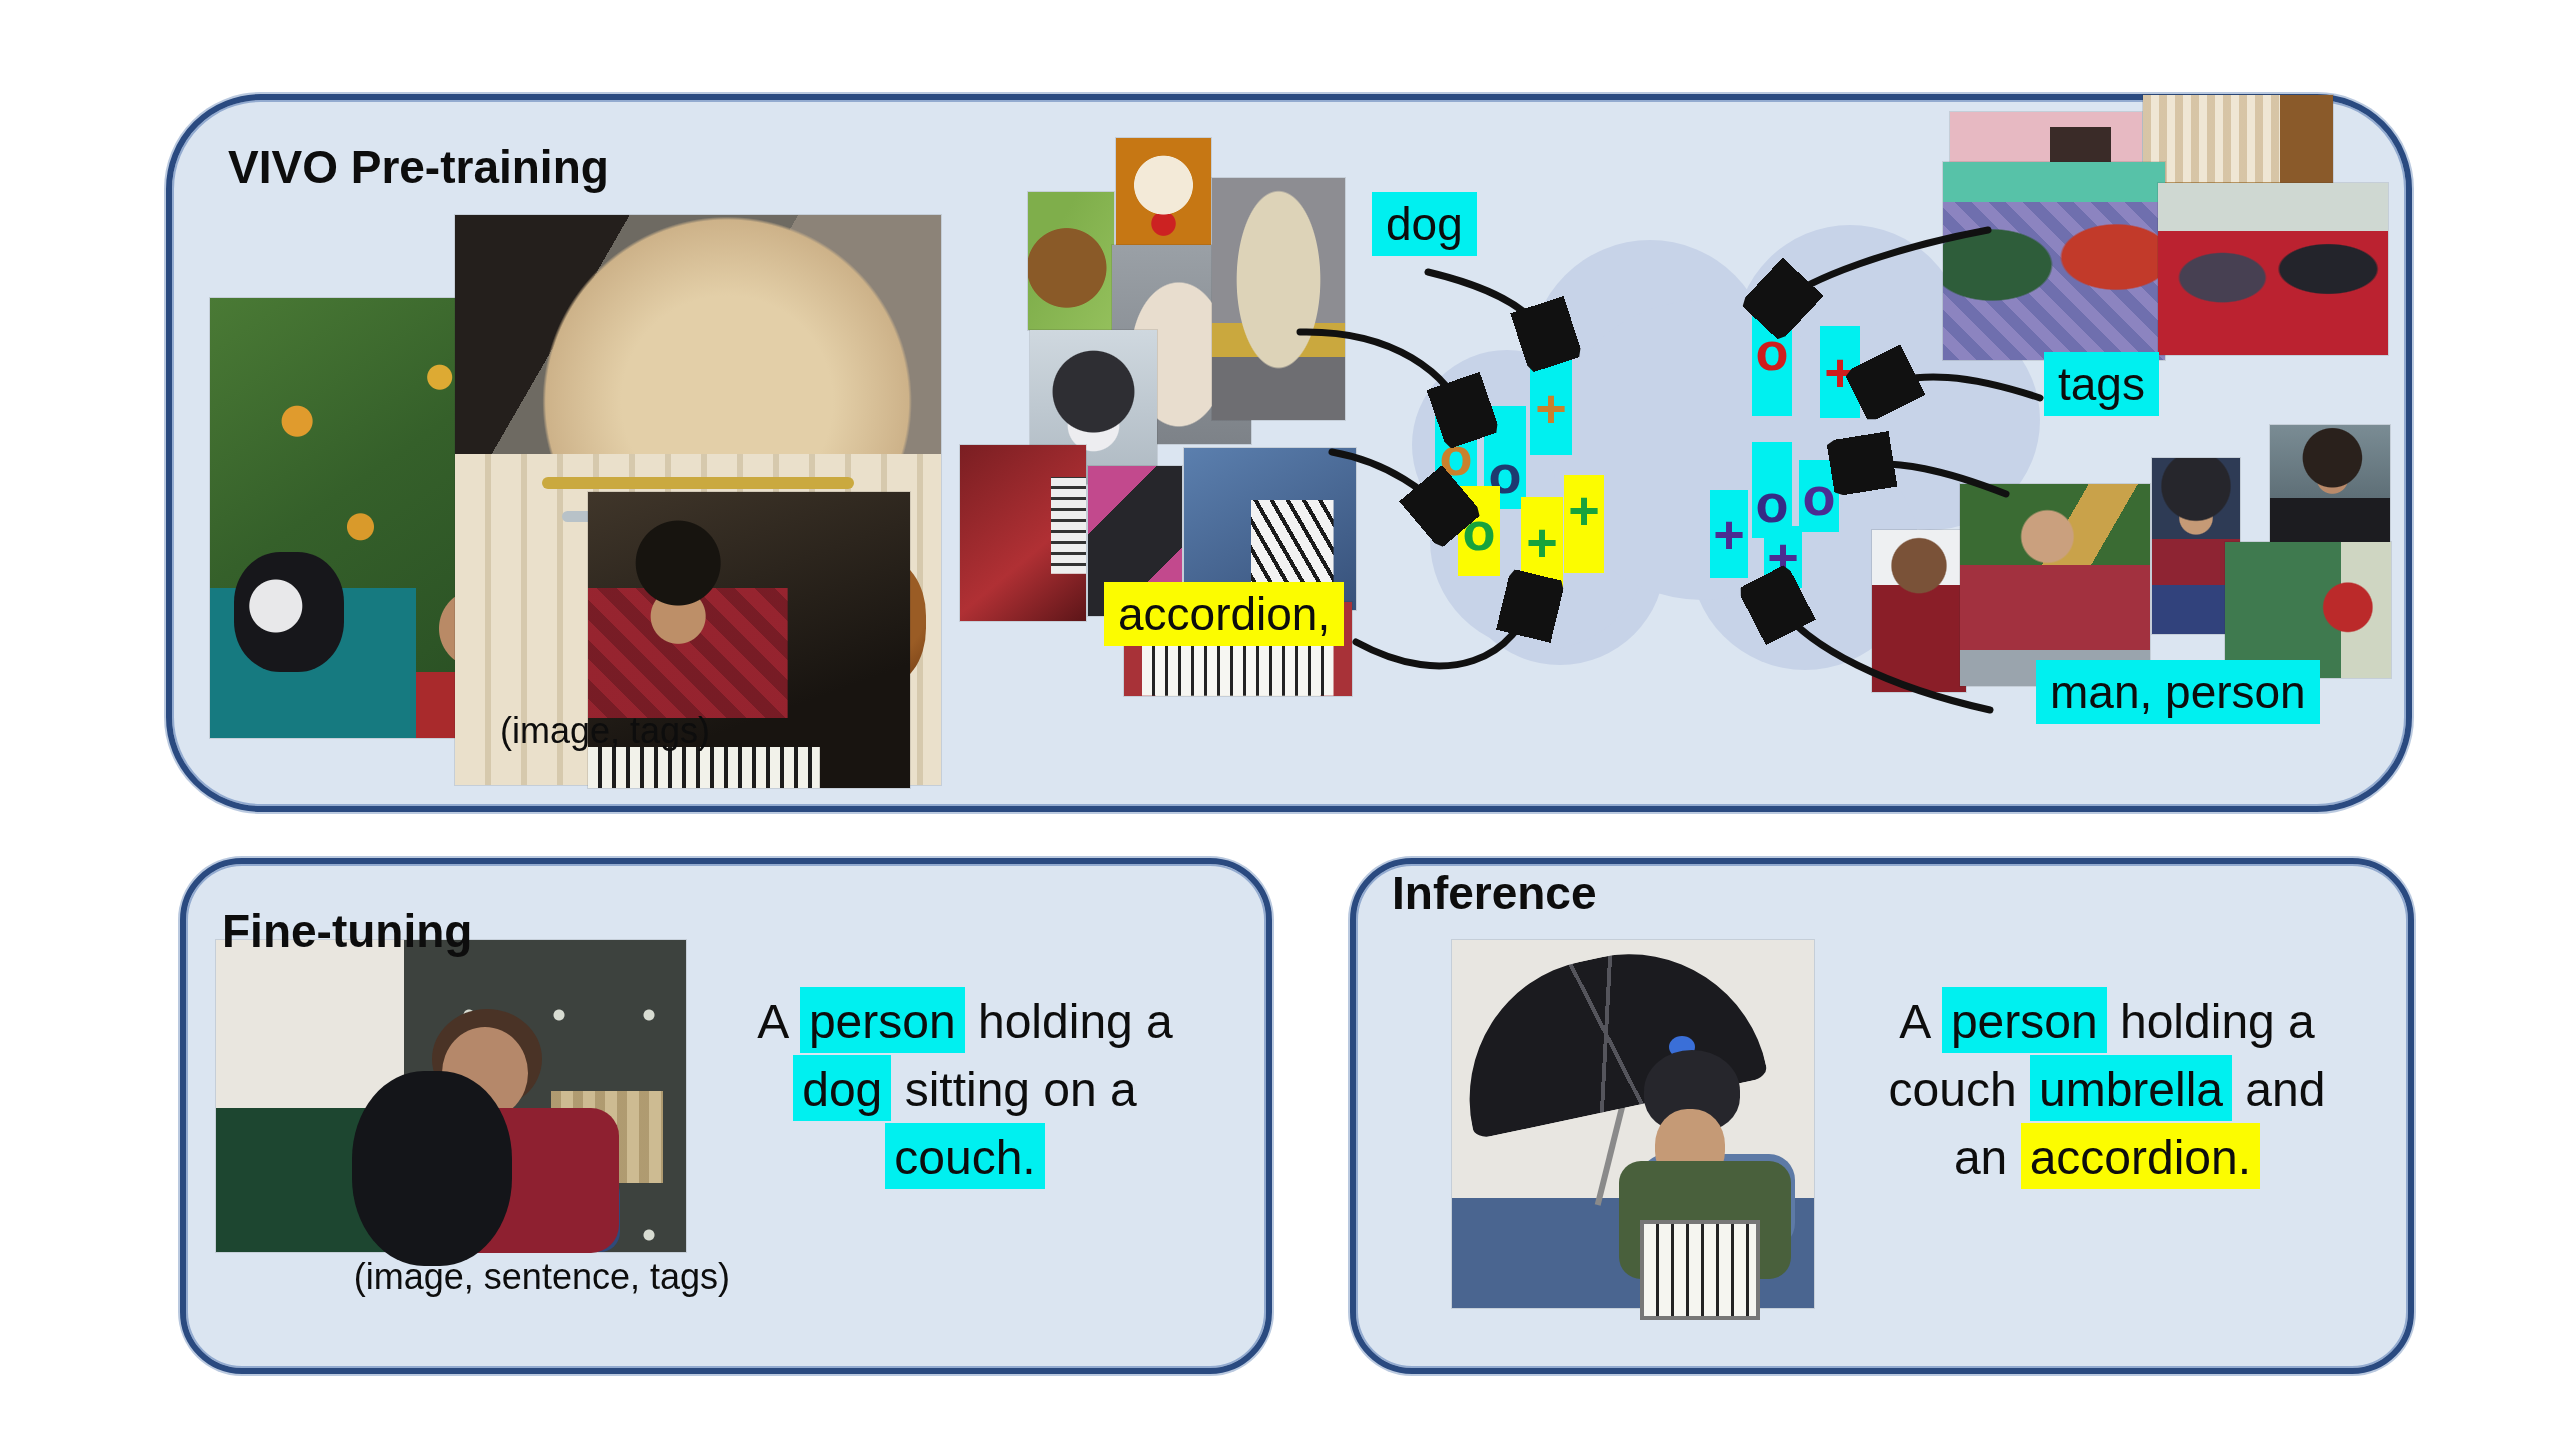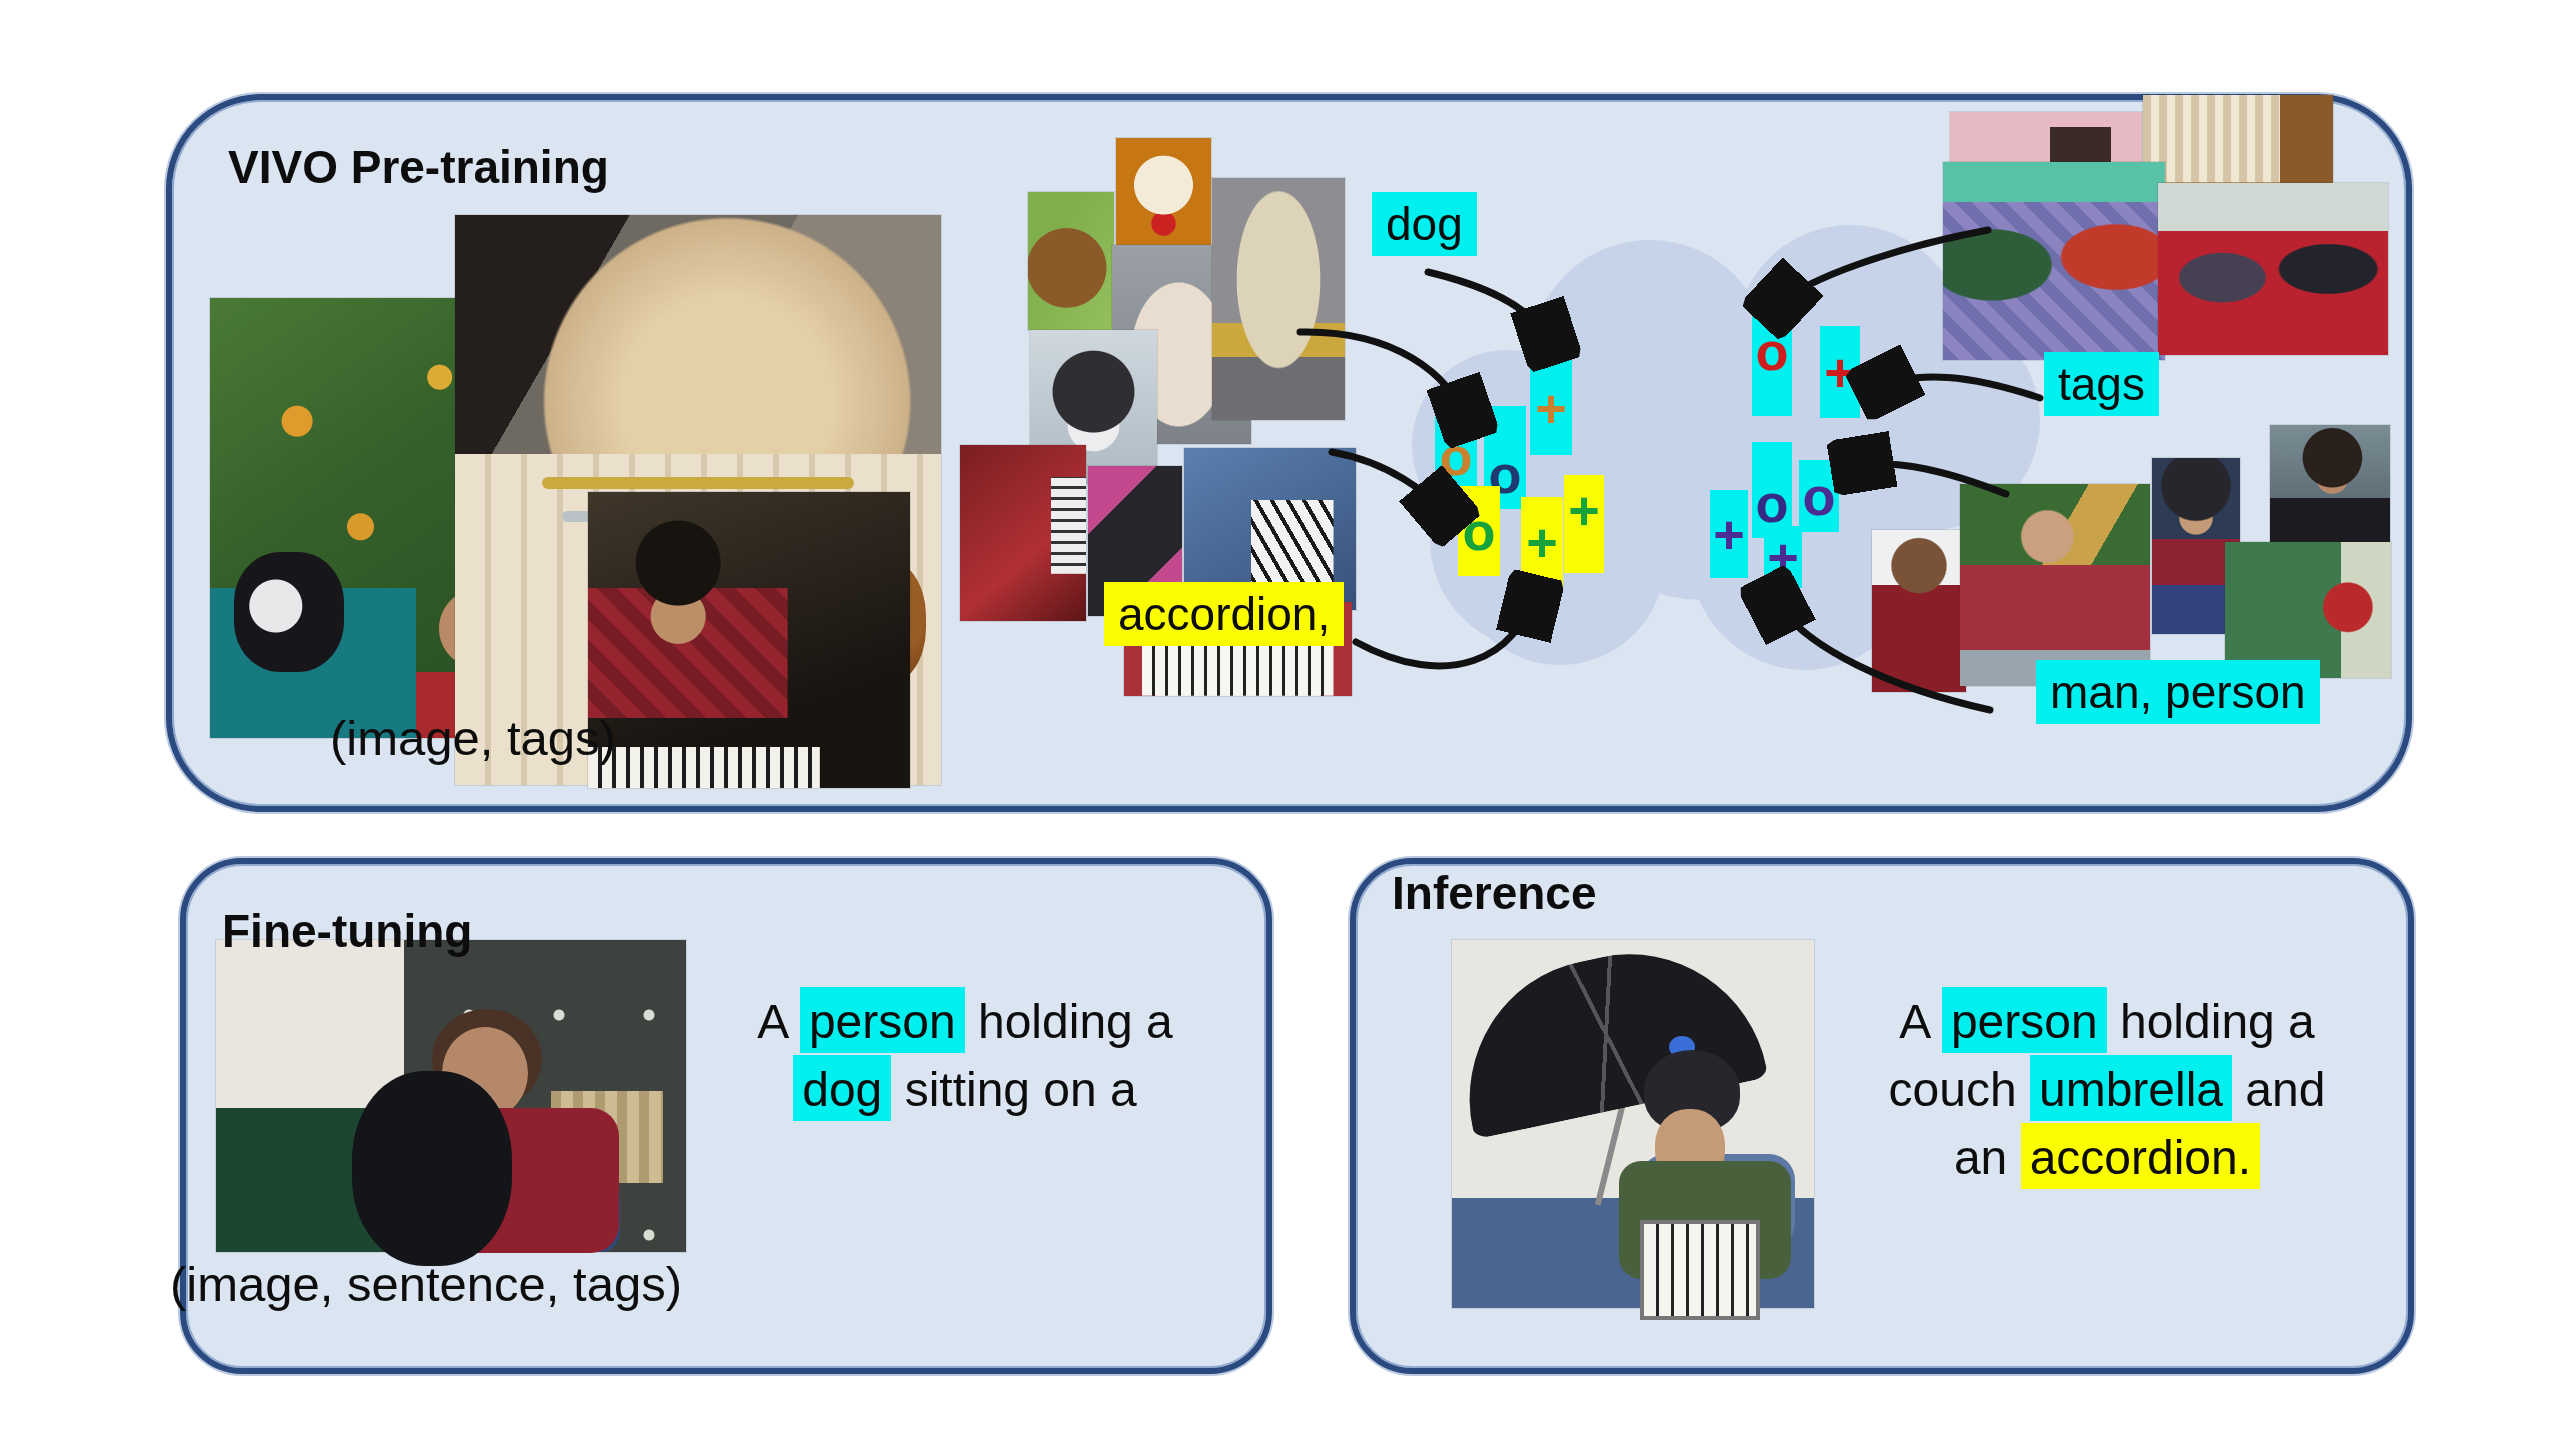--- a/index.html
+++ b/index.html
@@ -4,21 +4,21 @@
 <style>
   html,body{margin:0;padding:0;background:#fff;}
   #page{position:relative;width:2560px;height:1441px;background:#ffffff;
         font-family:"Liberation Sans",sans-serif;color:#0d0d0d;overflow:hidden;}
   .panel{position:absolute;background:#dbe5f1;border:6px solid #2a4a80;
          box-shadow:inset 0 0 0 2px #93abd0,0 0 0 2px #bac9df;}
   #p-pre{left:166px;top:94px;width:2234px;height:706px;border-radius:95px;}
   #p-ft{left:180px;top:858px;width:1080px;height:504px;border-radius:62px;}
   #p-inf{left:1350px;top:858px;width:1052px;height:504px;border-radius:62px;}
   .ptitle{position:absolute;font-size:46px;font-weight:bold;white-space:nowrap;z-index:5;}
-  .cap{position:absolute;font-size:49px;text-align:left;white-space:nowrap;z-index:5;}
+  .cap{position:absolute;font-size:36px;text-align:right;white-space:nowrap;z-index:5;}
   .lbl{position:absolute;font-size:46px;padding:5px 14px;white-space:nowrap;z-index:6;}
   .bg-cy{background:#00f0f0;}
   .bg-yl{background:#fcfc00;}
   .vocab{position:absolute;font-size:48px;font-weight:bold;color:#e5131d;white-space:nowrap;z-index:6;}
   .bubble{position:absolute;border-radius:50%;background:#c7d3e8;z-index:1;}
   .ph{position:absolute;z-index:2;box-shadow:0 0 0 1px rgba(40,40,40,.12);}
   .sym{position:absolute;display:flex;align-items:center;justify-content:center;
        font-weight:bold;font-size:54px;line-height:1;z-index:6;}
   .sym.low{align-items:flex-end;padding-bottom:8px;}
   .sym.high{align-items:flex-start;padding-top:8px;}
@@ -260,20 +260,21 @@
     <div class="ft-bluepillow"></div>
     <div class="ft-hair"></div>
     <div class="ft-head"></div>
     <div class="ft-shirt"></div>
     <div class="ft-dog"></div>
   </div>
   <div class="cap" style="left:170px;top:1256px;width:560px">(image, sentence, tags)</div>
   <div class="sent" style="left:730px;top:988px;width:470px">
     <div><span>A </span><span class="hl c">person</span><span> holding a</span></div>
     <div><span class="hl c">dog</span><span> sitting on a</span></div>
+    <div><span class="hl c">couch.</span></div>
   </div>
 
   <div class="ph inf" style="left:1452px;top:940px;width:362px;height:368px">
     <div class="inf-couch"></div>
     <div class="inf-cushion"></div>
     <div class="inf-pole"></div>
     <div class="inf-umb"></div>
     <div class="inf-knob"></div>
     <div class="inf-helmet"></div>
     <div class="inf-face"></div>

